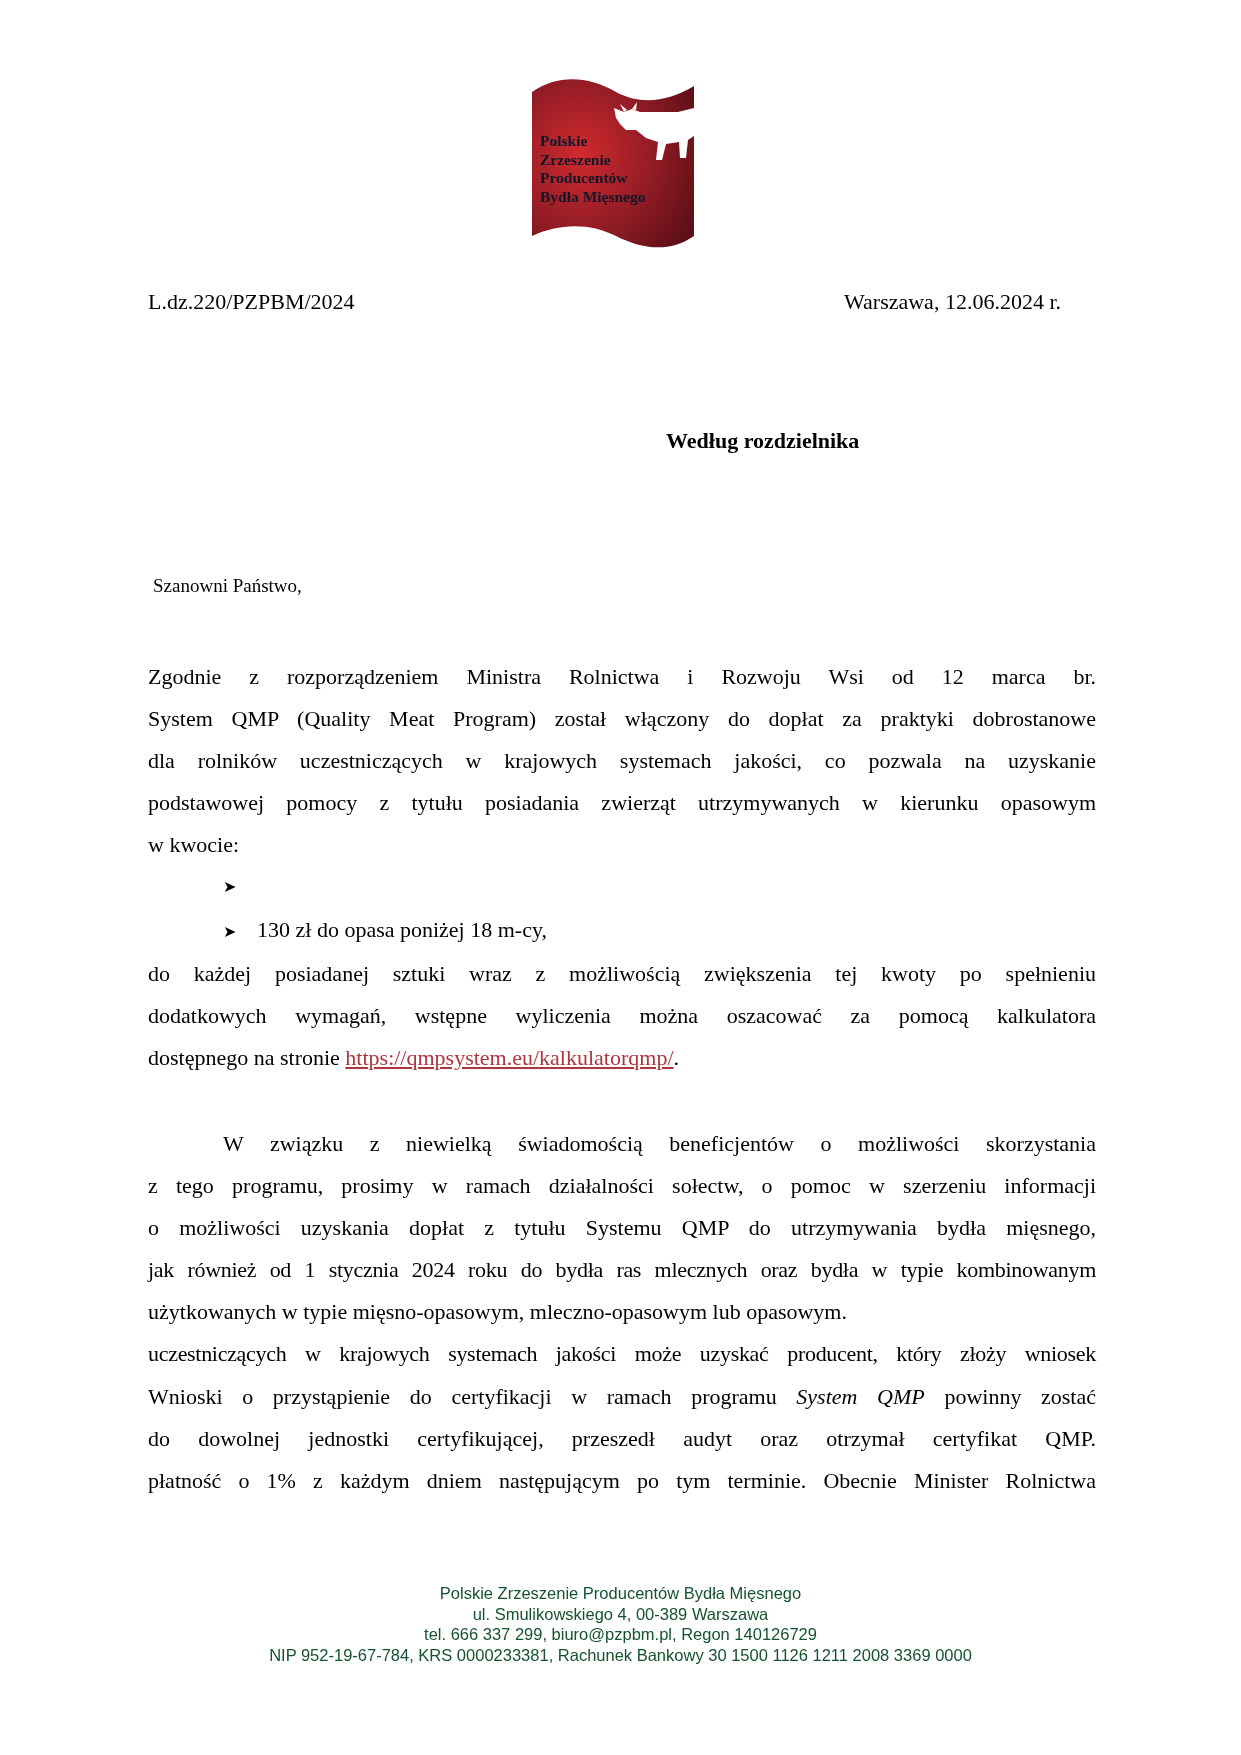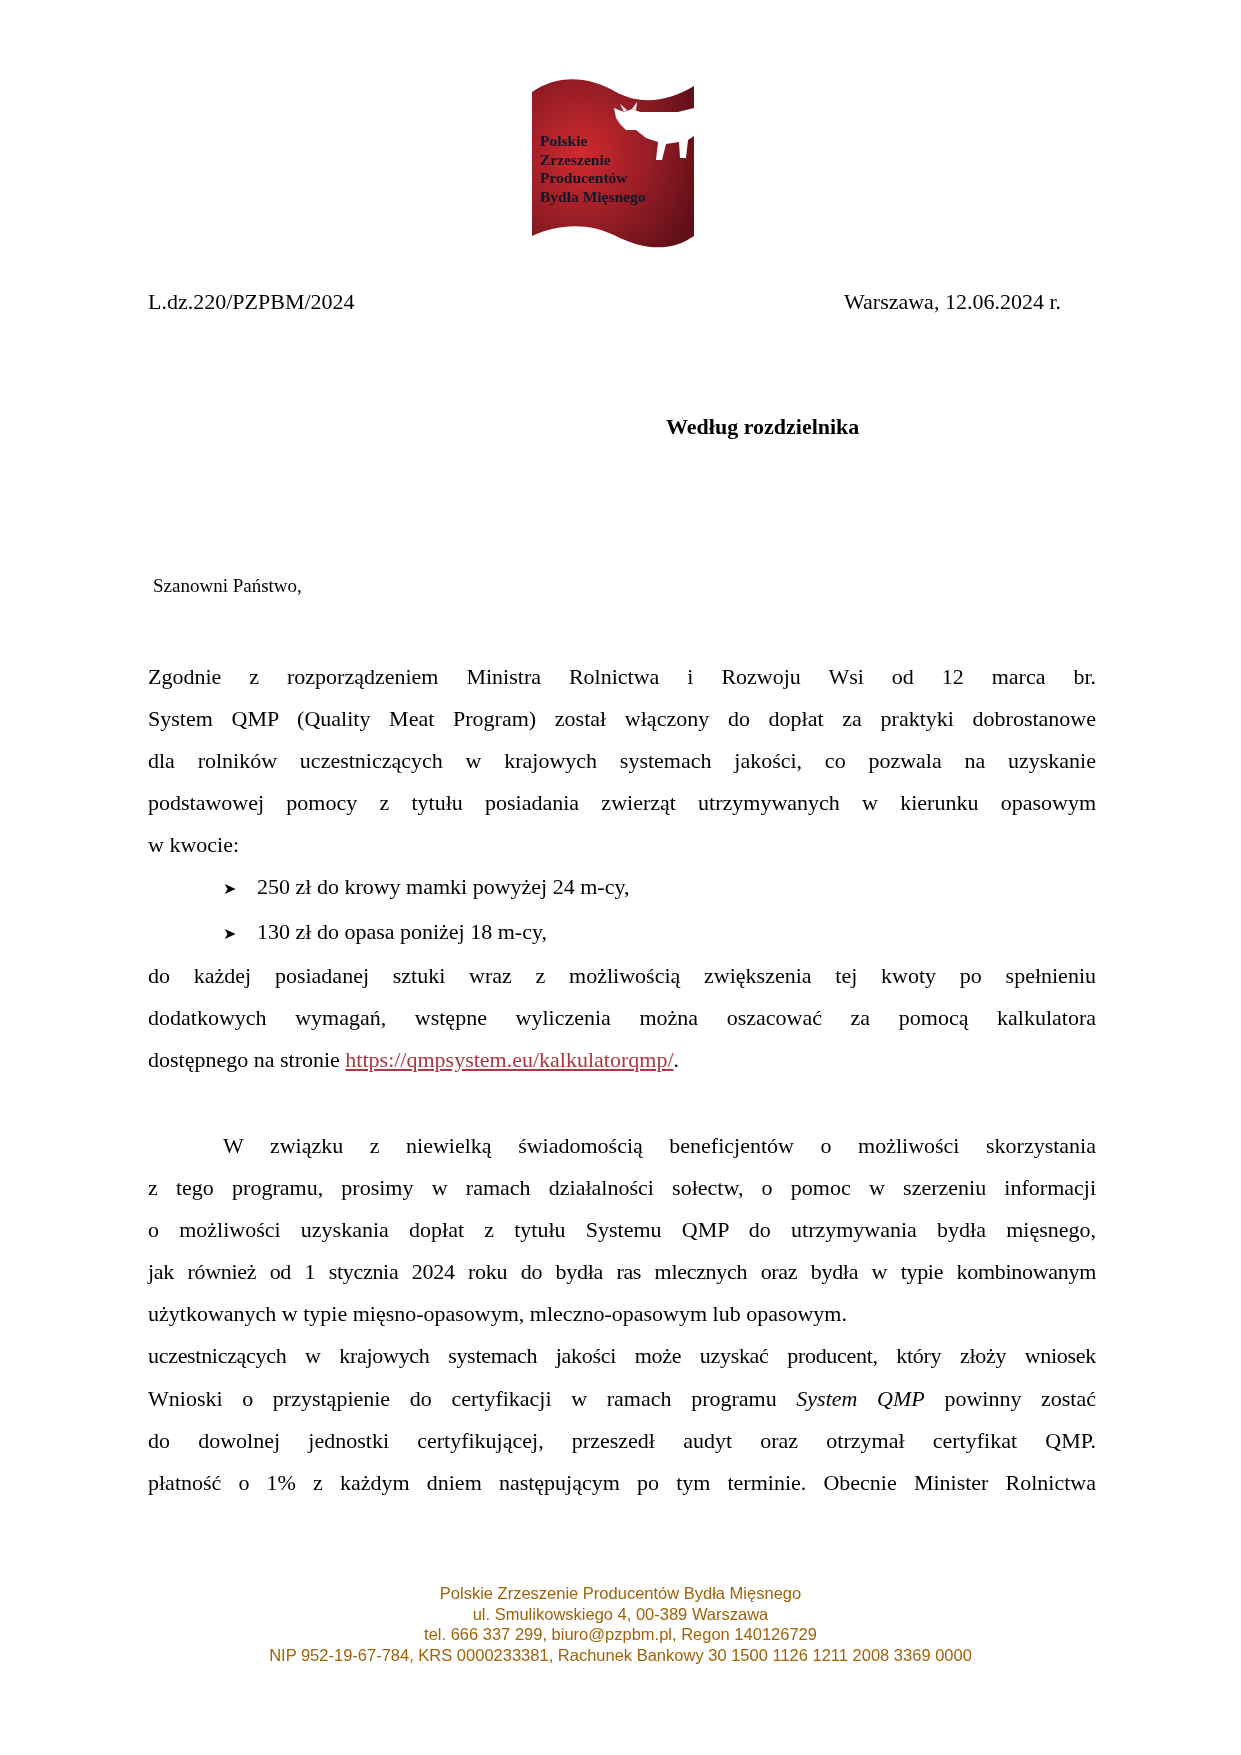--- a/index.html
+++ b/index.html
@@ -4,30 +4,30 @@
   <style>
     html, body { margin: 0; padding: 0; background: #ffffff; }
     body { width: 1241px; height: 1755px; position: relative; overflow: hidden; }
     .page { position: absolute; left: 0; top: 0; width: 1241px; height: 1755px; background: #fff; }
     .serif { font-family: "Liberation Serif", "DejaVu Serif", serif; color: #000; }
     .logo { position: absolute; left: 528px; top: 78px; width: 172px; height: 175px; }
     .logo svg { display: block; }
     .logo-text { position: absolute; left: 12px; top: 54px; color: #0f172a; font-family: "Liberation Serif", "DejaVu Serif", serif; font-weight: bold; font-size: 15.5px; line-height: 18.5px; }
     .ref { position: absolute; left: 148px; top: 289px; font-size: 22px; }
     .date { position: absolute; right: 180px; top: 289px; font-size: 22px; }
-    .recipient { position: absolute; left: 666px; top: 414px; font-size: 22px; font-weight: bold; }
+    .recipient { position: absolute; left: 666px; top: 428px; font-size: 22px; font-weight: bold; }
     .greeting { position: absolute; left: 153px; top: 575px; font-size: 19px; }
     .body { position: absolute; left: 148px; top: 656px; width: 948px; font-size: 22px; line-height: 42.1px; }
     .just-line { text-align: justify; text-align-last: justify; }
     .indent { text-indent: 75px; margin-top: 44px; }
     .bullets { margin: 0; padding: 0; list-style: none; }
     .bullets li { padding-left: 75px; display: flex; align-items: baseline; }
     .bullet-glyph { width: 34px; display: inline-block; font-size: 16px; }
     .link { color: #b0353f; text-decoration: underline; }
-    .footer { position: absolute; left: 0; top: 1583px; width: 1241px; text-align: center; font-family: "Liberation Sans", "DejaVu Sans", sans-serif; font-size: 16.5px; line-height: 20.5px; color: #a16207; }
+    .footer { position: absolute; left: 0; top: 1583px; width: 1241px; text-align: center; font-family: "Liberation Sans", "DejaVu Sans", sans-serif; font-size: 16.5px; line-height: 20.5px; color: #14532d; }
   </style>
 </head>
 <body>
 
 <div class="page">
 
   <div class="logo">
     <svg width="172" height="175" viewBox="0 0 172 175">
       <defs>
         <radialGradient id="lg" cx="0.3" cy="0.45" r="0.8">
@@ -61,21 +61,20 @@
       <div class="just-line">Zgodnie z rozporządzeniem Ministra Rolnictwa i Rozwoju Wsi od 12 marca br.</div>
       <div class="just-line">System QMP (Quality Meat Program) został włączony do dopłat za praktyki dobrostanowe</div>
       <div class="just-line">dla rolników uczestniczących w krajowych systemach jakości, co pozwala na uzyskanie</div>
       <div class="just-line">podstawowej pomocy z tytułu posiadania zwierząt utrzymywanych w kierunku opasowym</div>
       <div>w kwocie:</div>
     </div>
 
     <ul class="bullets">
       <li>
         <span class="bullet-glyph">➤</span>
-        <span>250 zł do krowy mamki powyżej 24 m-cy,</span>
       </li>
       <li>
         <span class="bullet-glyph">➤</span>
         <span>130 zł do opasa poniżej 18 m-cy,</span>
       </li>
     </ul>
 
     <div>
       <div class="just-line">do każdej posiadanej sztuki wraz z możliwością zwiększenia tej kwoty po spełnieniu</div>
       <div class="just-line">dodatkowych wymagań, wstępne wyliczenia można oszacować za pomocą kalkulatora</div>

